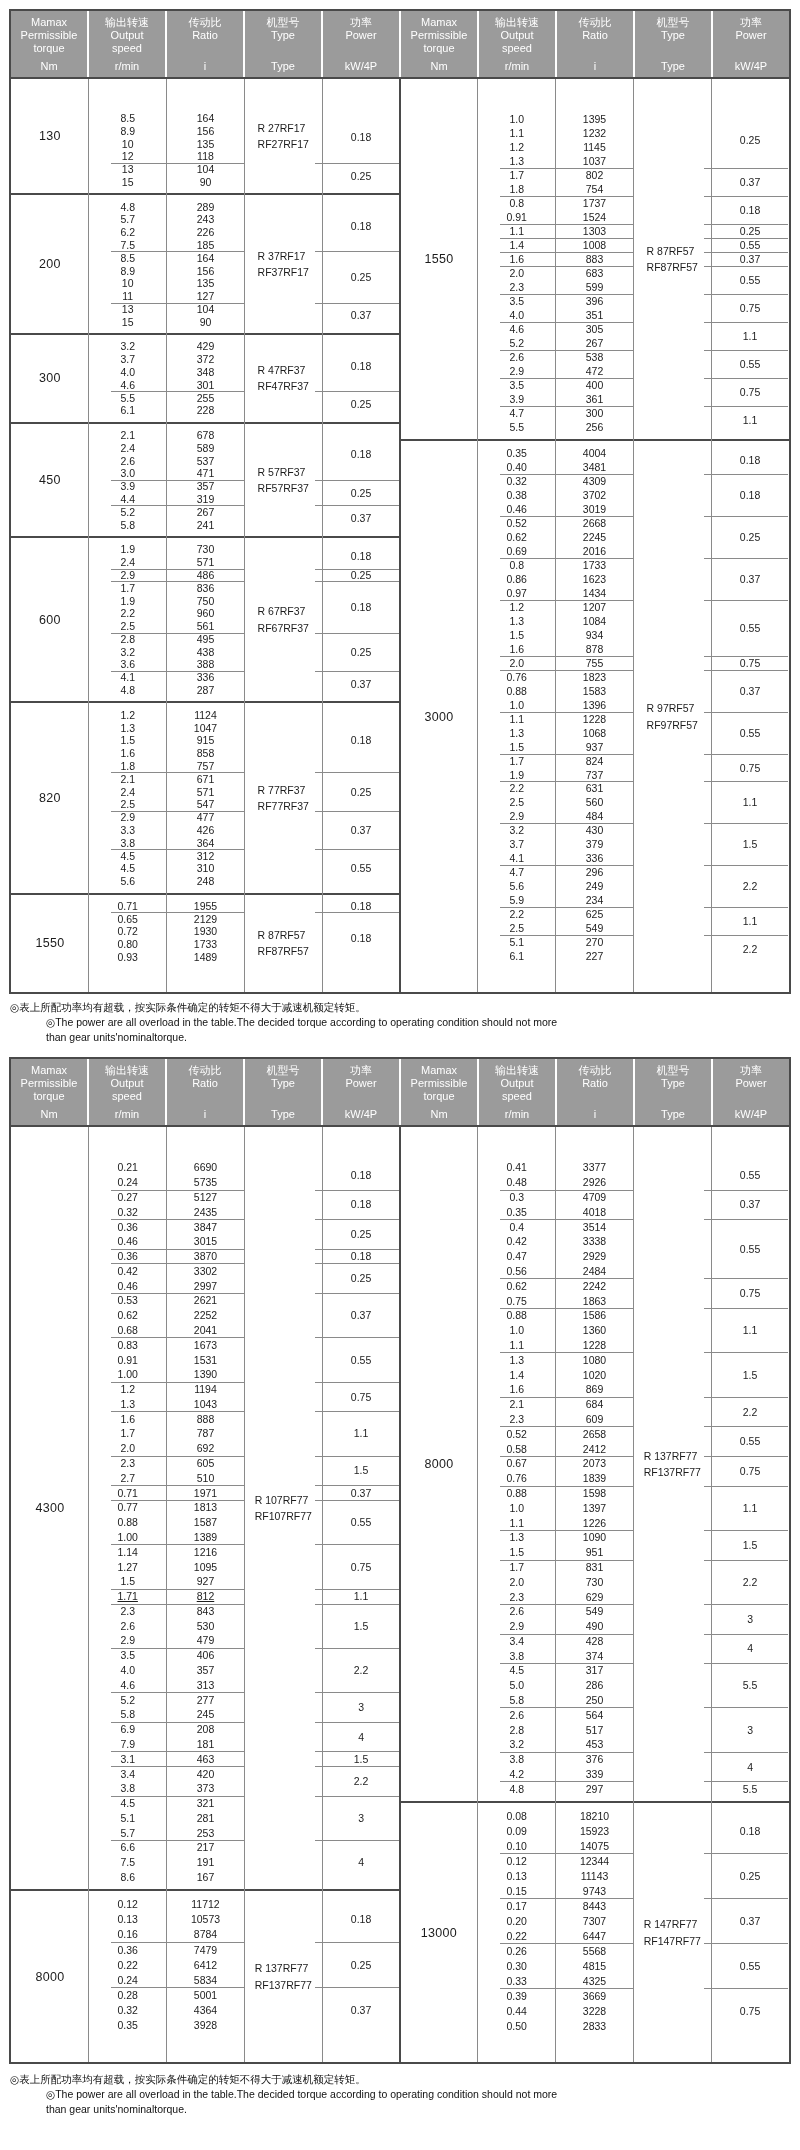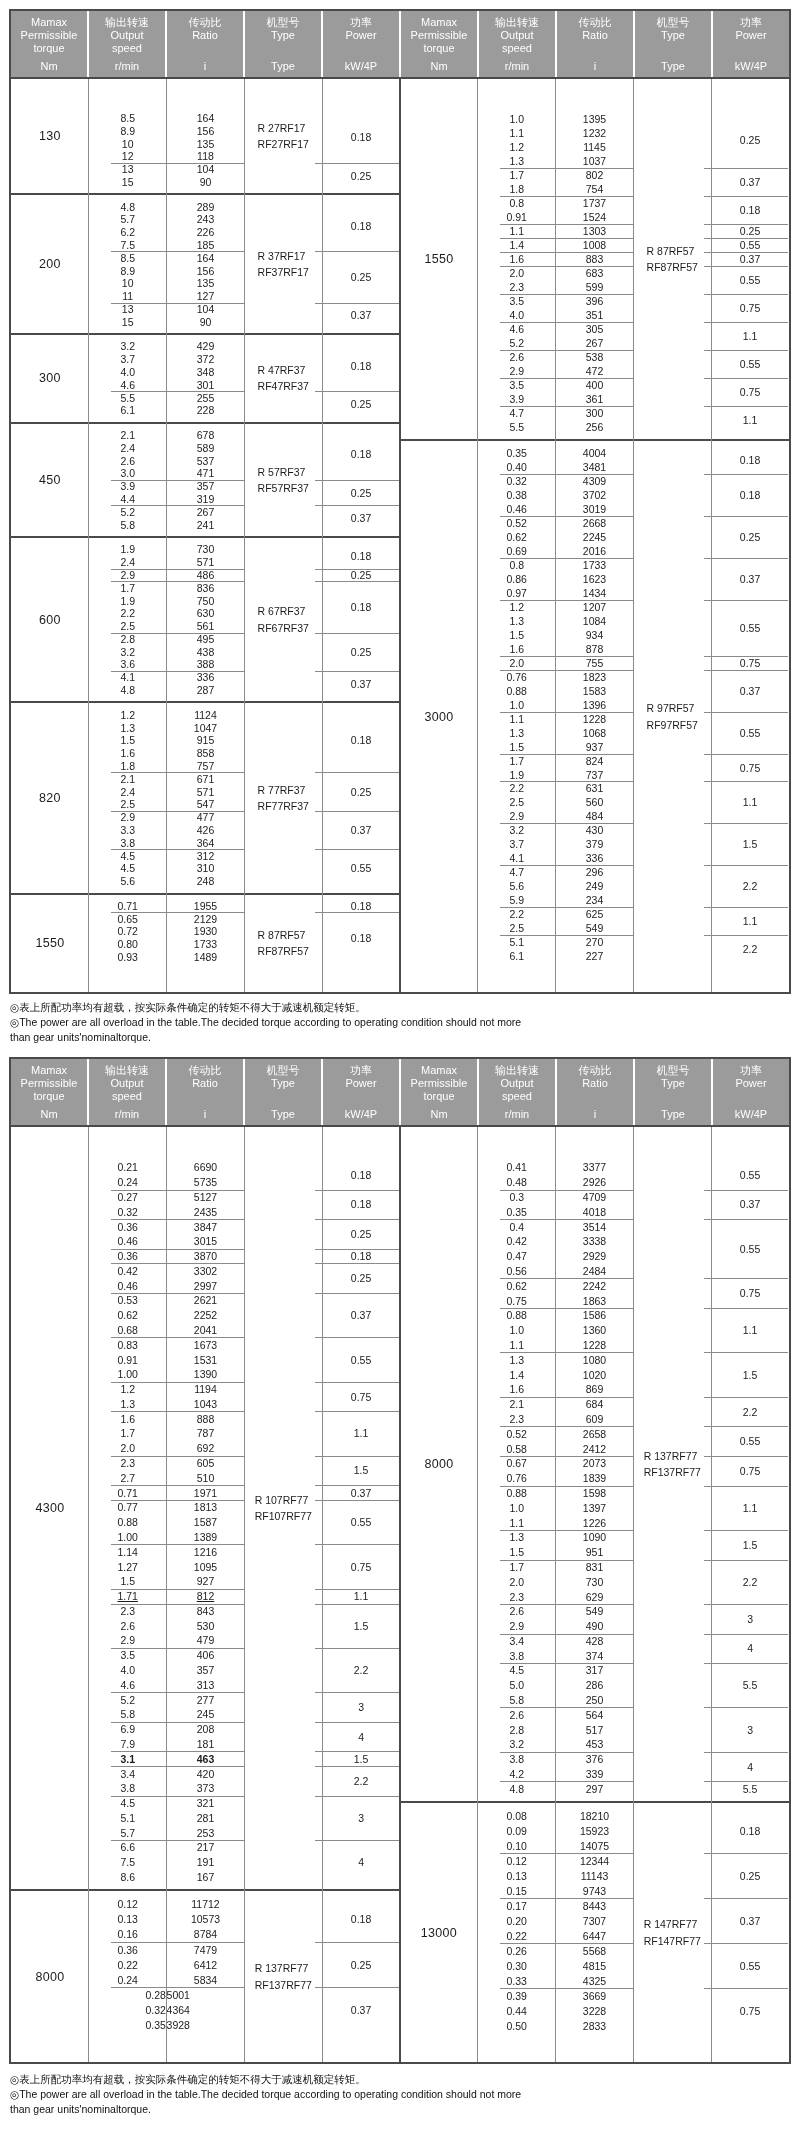--- a/index.html
+++ b/index.html
@@ -60,21 +60,21 @@
   .pv{ font-size:10.5px; }
 
   
   .vline{ position:absolute; top:0; bottom:0; width:1px; background:#8a8a8a; }
   .vline.vdark{ width:2px; background:#4a4a4a; }
 
   
   .footnotes{ position:absolute; left:10px; width:770px; font-size:10.5px; line-height:1.45; color:#111; }
   #footnotes-top{ top:1000px; }
   #footnotes-bottom{ top:2072px; }
-  .fn-en{ max-width:522px; }
+  .fn-en{ max-width:522px;margin-left:36px; }
 </style>
 </head>
 <body>
 
 <div class="page">
   <div class="spec-table" id="spec-table-top">
       <div class="thead">
         <div class="hcell">
           <div class="hlines">
             <div class="hline">Mamax</div>
@@ -407,21 +407,21 @@
                 <div class="row">
                   <span class="speed">1.7</span>
                   <span class="ratio">836</span>
                 </div>
                 <div class="row">
                   <span class="speed">1.9</span>
                   <span class="ratio">750</span>
                 </div>
                 <div class="row">
                   <span class="speed">2.2</span>
-                  <span class="ratio">630</span>
+                  <span class="ratio">960</span>
                 </div>
                 <div class="row">
                   <span class="speed">2.5</span>
                   <span class="ratio">561</span>
                 </div>
               </div>
               <div class="group" style="flex-grow: 3;">
                 <div class="row">
                   <span class="speed">2.8</span>
                   <span class="ratio">495</span>
@@ -1299,21 +1299,21 @@
               <div class="group" style="flex-grow: 2;">
                 <div class="row">
                   <span class="speed">6.9</span>
                   <span class="ratio">208</span>
                 </div>
                 <div class="row">
                   <span class="speed">7.9</span>
                   <span class="ratio">181</span>
                 </div>
               </div>
-              <div class="group" style="flex-grow: 1; font-weight: bold;">
+              <div class="group" style="flex-grow: 1;">
                 <div class="row">
                   <span class="speed">3.1</span>
                   <span class="ratio">463</span>
                 </div>
               </div>
               <div class="group" style="flex-grow: 2;">
                 <div class="row">
                   <span class="speed">3.4</span>
                   <span class="ratio">420</span>
                 </div>
@@ -1452,21 +1452,21 @@
                 </div>
                 <div class="row">
                   <span class="speed">0.22</span>
                   <span class="ratio">6412</span>
                 </div>
                 <div class="row">
                   <span class="speed">0.24</span>
                   <span class="ratio">5834</span>
                 </div>
               </div>
-              <div class="group" style="flex-grow: 3; align-items: center;">
+              <div class="group" style="flex-grow: 3;">
                 <div class="row">
                   <span class="speed">0.28</span>
                   <span class="ratio">5001</span>
                 </div>
                 <div class="row">
                   <span class="speed">0.32</span>
                   <span class="ratio">4364</span>
                 </div>
                 <div class="row">
                   <span class="speed">0.35</span>

